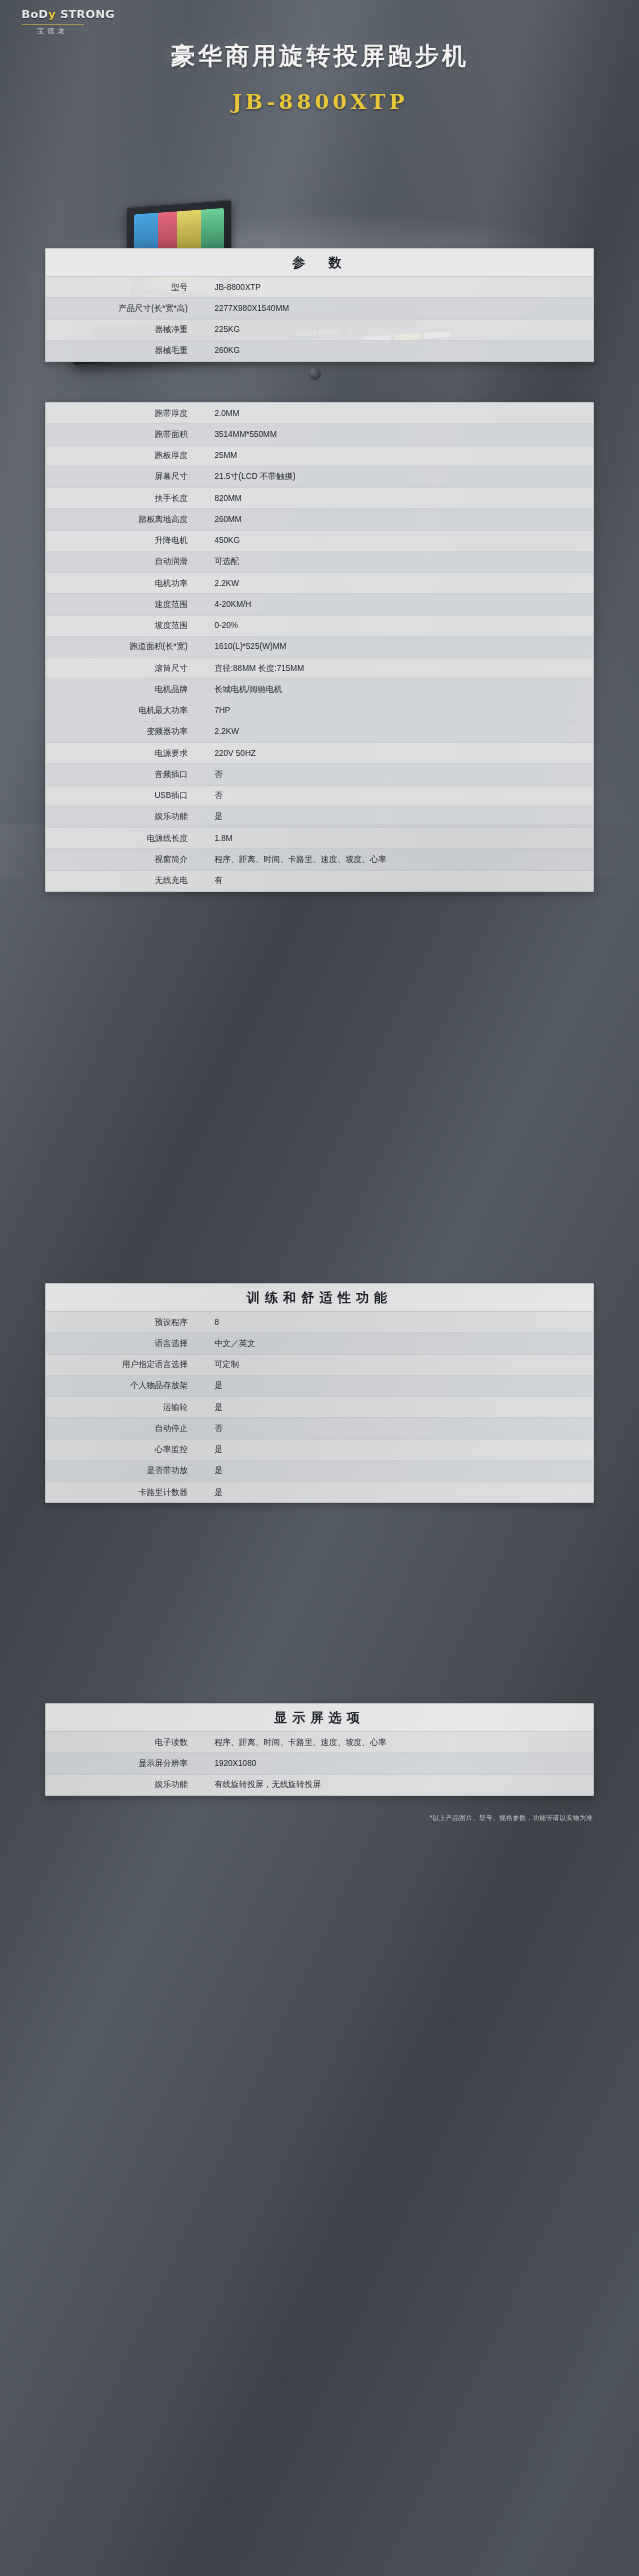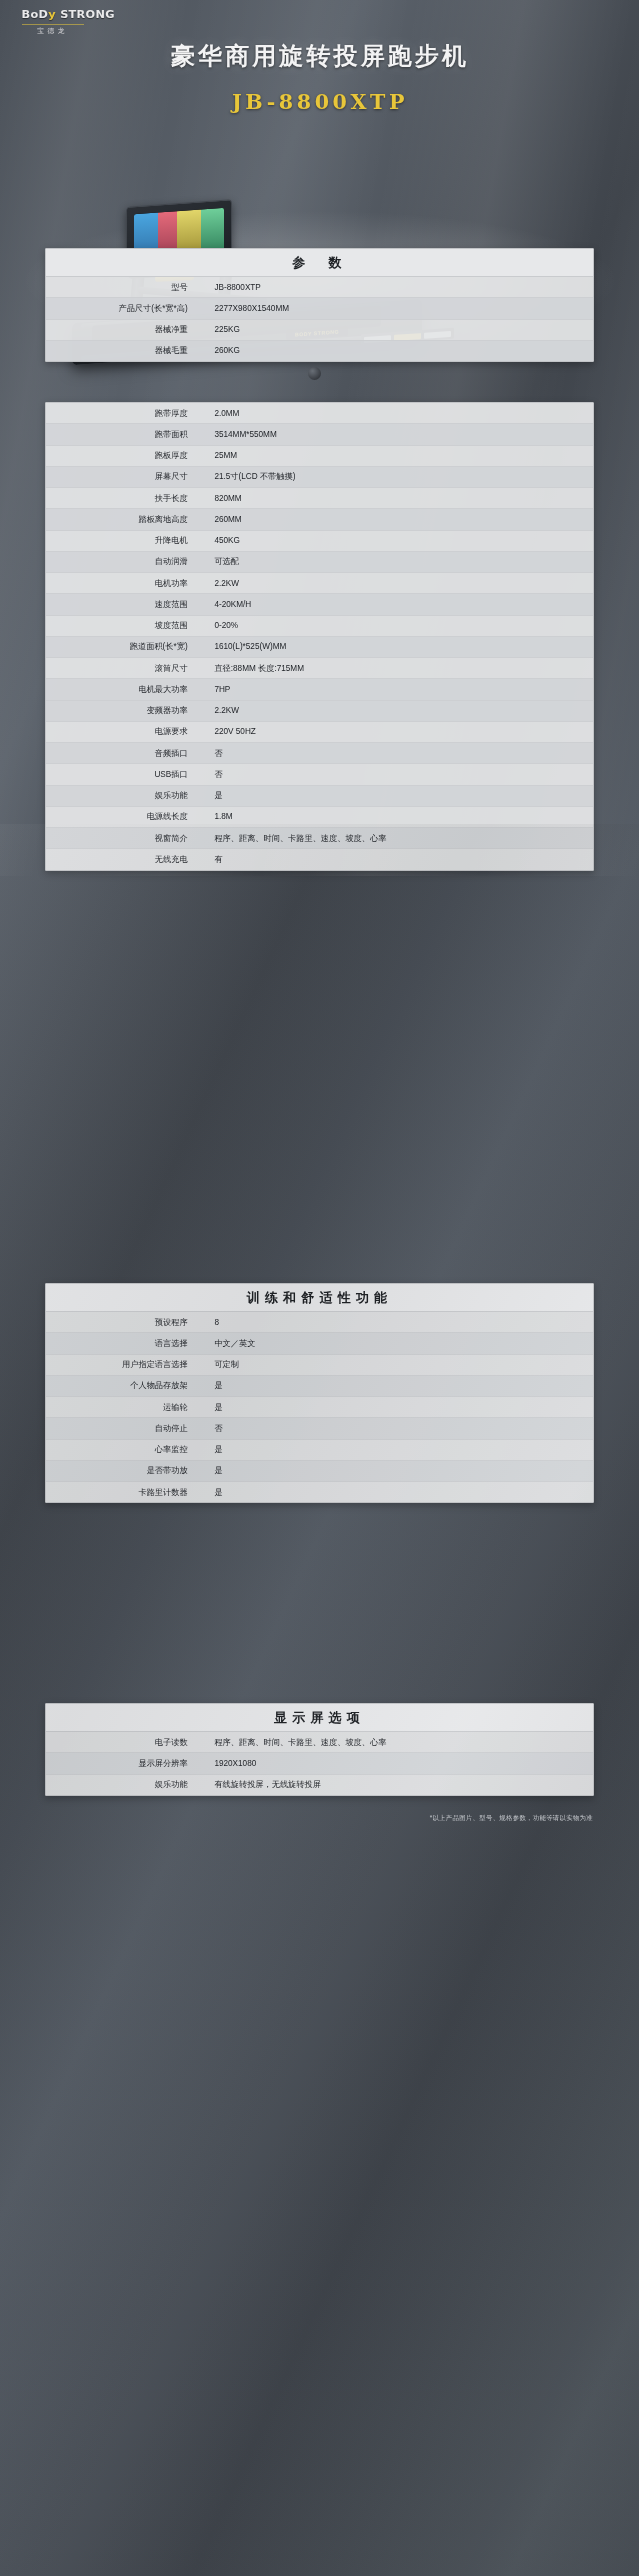--- a/index.html
+++ b/index.html
@@ -399,20 +399,24 @@
           </tr>
         <tr class="alt">
             <td class="k">跑道面积(长*宽)</td>
             <td class="v">1610(L)*525(W)MM</td>
           </tr>
         <tr>
             <td class="k">滚筒尺寸</td>
             <td class="v">直径:88MM 长度:715MM</td>
           </tr>
         <tr class="alt">
+            <td class="k">电机品牌</td>
+            <td class="v">长城电机/姆驰电机</td>
+          </tr>
+        <tr class="alt">
             <td class="k">电机最大功率</td>
             <td class="v">7HP</td>
           </tr>
         <tr class="alt">
             <td class="k">变频器功率</td>
             <td class="v">2.2KW</td>
           </tr>
         <tr>
             <td class="k">电源要求</td>
             <td class="v">220V 50HZ</td>

